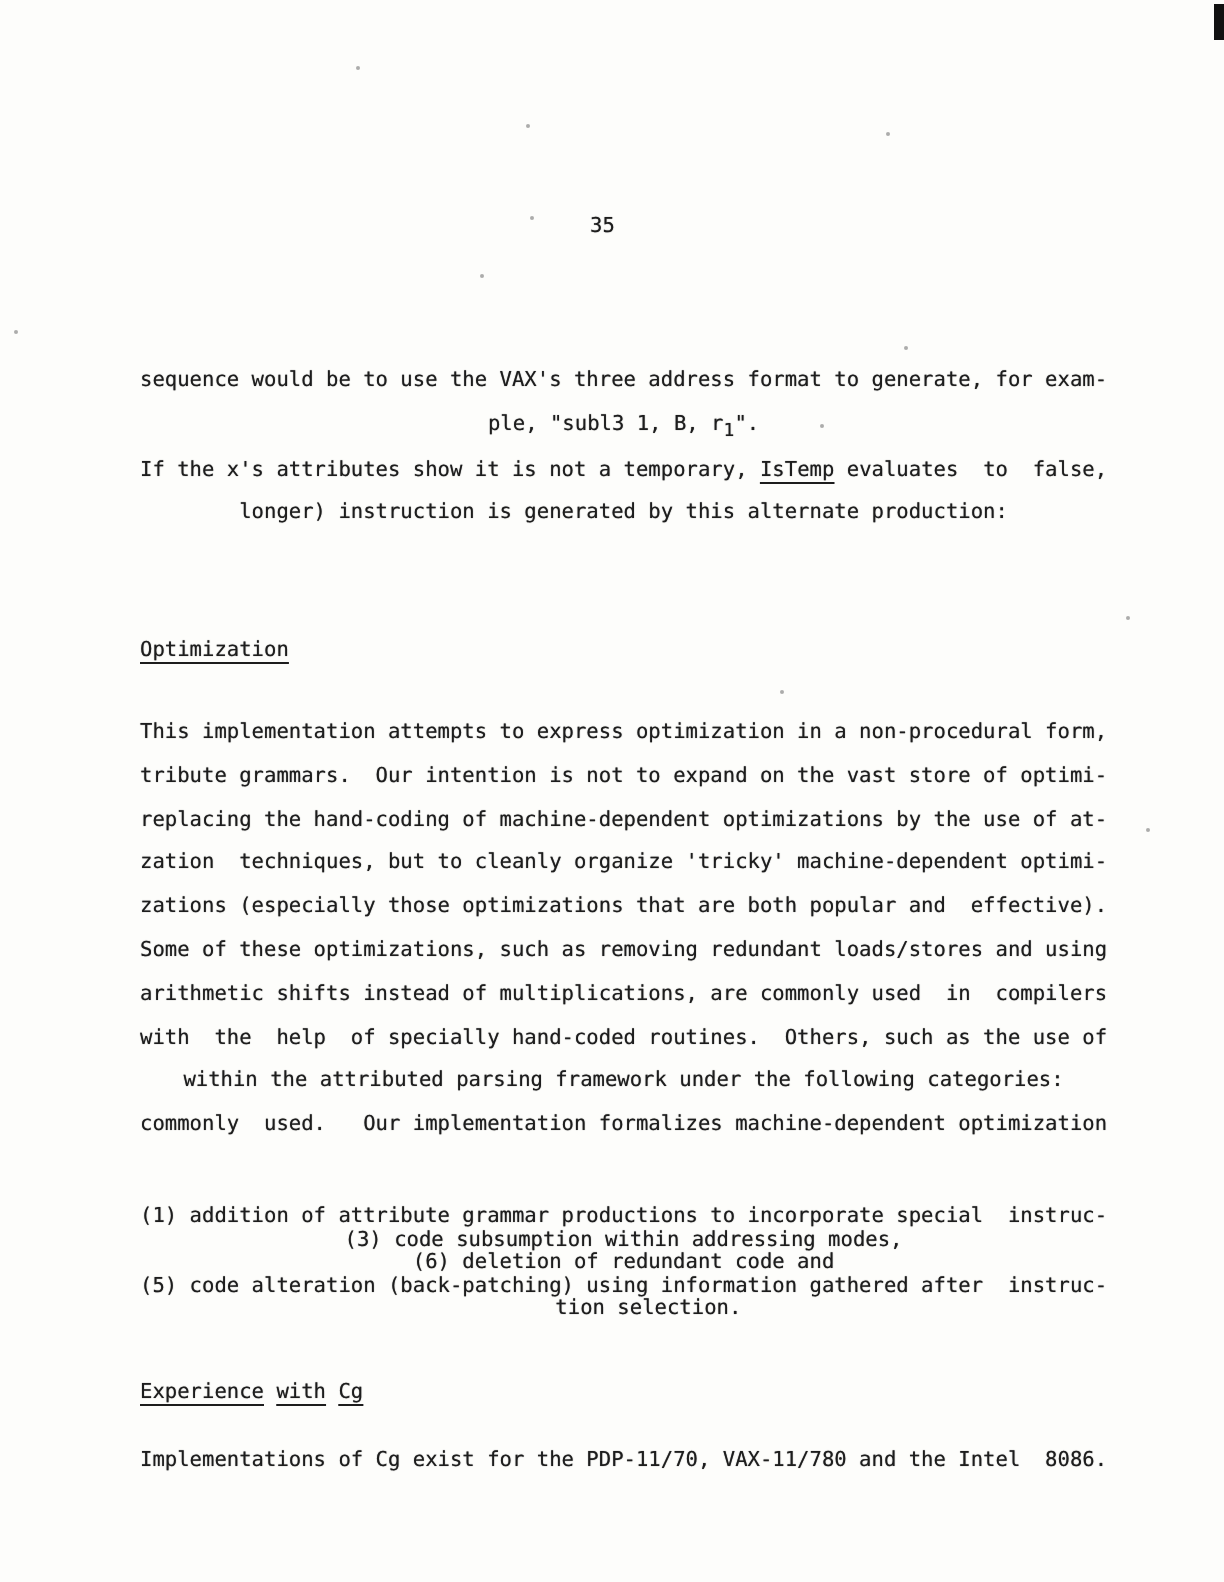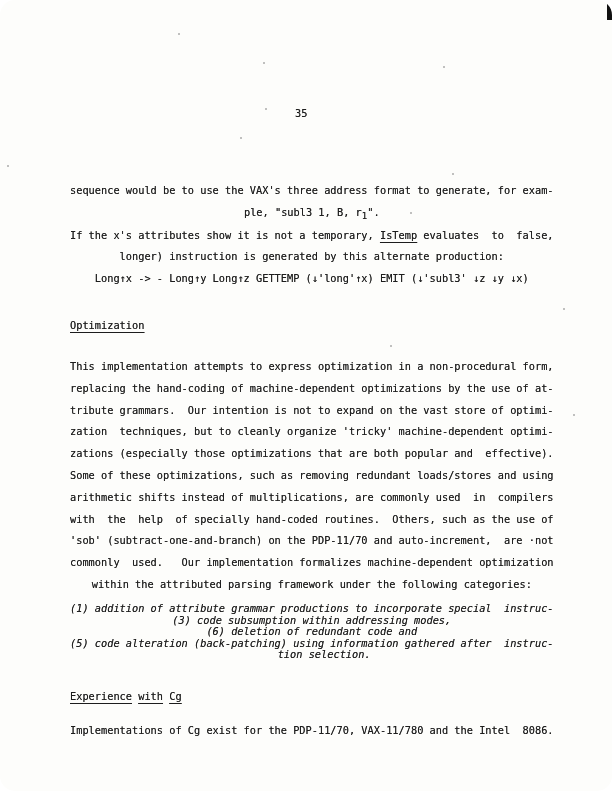--- a/index.html
+++ b/index.html
@@ -1,30 +1,29 @@
 <!DOCTYPE html>
 <html><head>
 <meta charset="utf-8">
 <style>
   html,body{margin:0;padding:0;background:#ffffff;}
   .page{
     position:relative;width:612px;height:791px;overflow:hidden;
     background:#fdfdfb;
     font-family:"DejaVu Sans Mono","Liberation Mono",monospace;
     color:#1d1d1d;
-    border-radius:15px;
   }
   .block{position:absolute;left:70px;text-align:center;}
   .line{
     white-space:pre;
     font-size:10.3px;
     line-height:21.8px;
     text-shadow:0 0 0.5px rgba(10,10,10,0.65);
   }
-  .block.tight .line{line-height:11.5px;font-style:italic;}
+  .block.tight .line{line-height:11.5px;}
   .u{text-decoration:underline;text-underline-offset:2.5px;text-decoration-thickness:1px;}
   .sub{position:relative;top:3px;font-size:9px;}
   .pageno{
     position:absolute;left:295px;top:106px;
     font-size:10.3px;line-height:14px;
     text-shadow:0 0 0.5px rgba(10,10,10,0.65);
   }
   .corner-mark{position:absolute;right:0;top:2px;width:5px;height:18px;background:#111;}
   .speck{position:absolute;width:2px;height:2px;border-radius:50%;background:#6a6a6a;opacity:.55;}
   .speck.s1{left:178px;top:33px;}
@@ -58,39 +57,37 @@
   <div class="speck s10"></div>
   <div class="speck s11"></div>
 
   <div class="pageno">35</div>
 
   <section class="block" style="top:180px">
       <div class="line"><span>sequence would be to use the VAX's three address format to generate, for exam-</span></div>
       <div class="line"><span>ple, "subl3 1, B, r</span><span class="sub">1</span><span>".</span></div>
       <div class="line"><span>If the x's attributes show it is not a temporary, </span><span class="u">IsTemp</span><span> evaluates  to  false,</span></div>
       <div class="line"><span>longer) instruction is generated by this alternate production:</span></div>
-      <div class="line"><span>Long↑x -&gt; - Long↑y Long↑z GETTEMP (↓'long'↑x) EMIT (↓'subl3' ↓z ↓y ↓x)</span></div>
     </section>
 
   <section class="block" style="top:315px">
       <div class="line"><span class="u">Optimization</span></div>
     </section>
 
   <section class="block" style="top:356px">
       <div class="line"><span>This implementation attempts to express optimization in a non-procedural form,</span></div>
+      <div class="line"><span>tribute grammars.  Our intention is not to expand on the vast store of optimi-</span></div>
       <div class="line"><span>replacing the hand-coding of machine-dependent optimizations by the use of at-</span></div>
-      <div class="line"><span>tribute grammars.  Our intention is not to expand on the vast store of optimi-</span></div>
       <div class="line"><span>zation  techniques, but to cleanly organize 'tricky' machine-dependent optimi-</span></div>
       <div class="line"><span>zations (especially those optimizations that are both popular and  effective).</span></div>
       <div class="line"><span>Some of these optimizations, such as removing redundant loads/stores and using</span></div>
       <div class="line"><span>arithmetic shifts instead of multiplications, are commonly used  in  compilers</span></div>
       <div class="line"><span>with  the  help  of specially hand-coded routines.  Others, such as the use of</span></div>
-      <div class="line"><span>'sob' (subtract-one-and-branch) on the PDP-11/70 and auto-increment,  are ·not</span></div>
+      <div class="line"><span>within the attributed parsing framework under the following categories:</span></div>
       <div class="line"><span>commonly  used.   Our implementation formalizes machine-dependent optimization</span></div>
-      <div class="line"><span>within the attributed parsing framework under the following categories:</span></div>
     </section>
 
   <section class="block tight" style="top:603px">
       <div class="line"><span>(1) addition of attribute grammar productions to incorporate special  instruc-</span></div>
       <div class="line"><span>(3) code subsumption within addressing modes,</span></div>
       <div class="line"><span>(6) deletion of redundant code and</span></div>
       <div class="line"><span>(5) code alteration (back-patching) using information gathered after  instruc-</span></div>
       <div class="line"><span>    tion selection.</span></div>
     </section>
 

